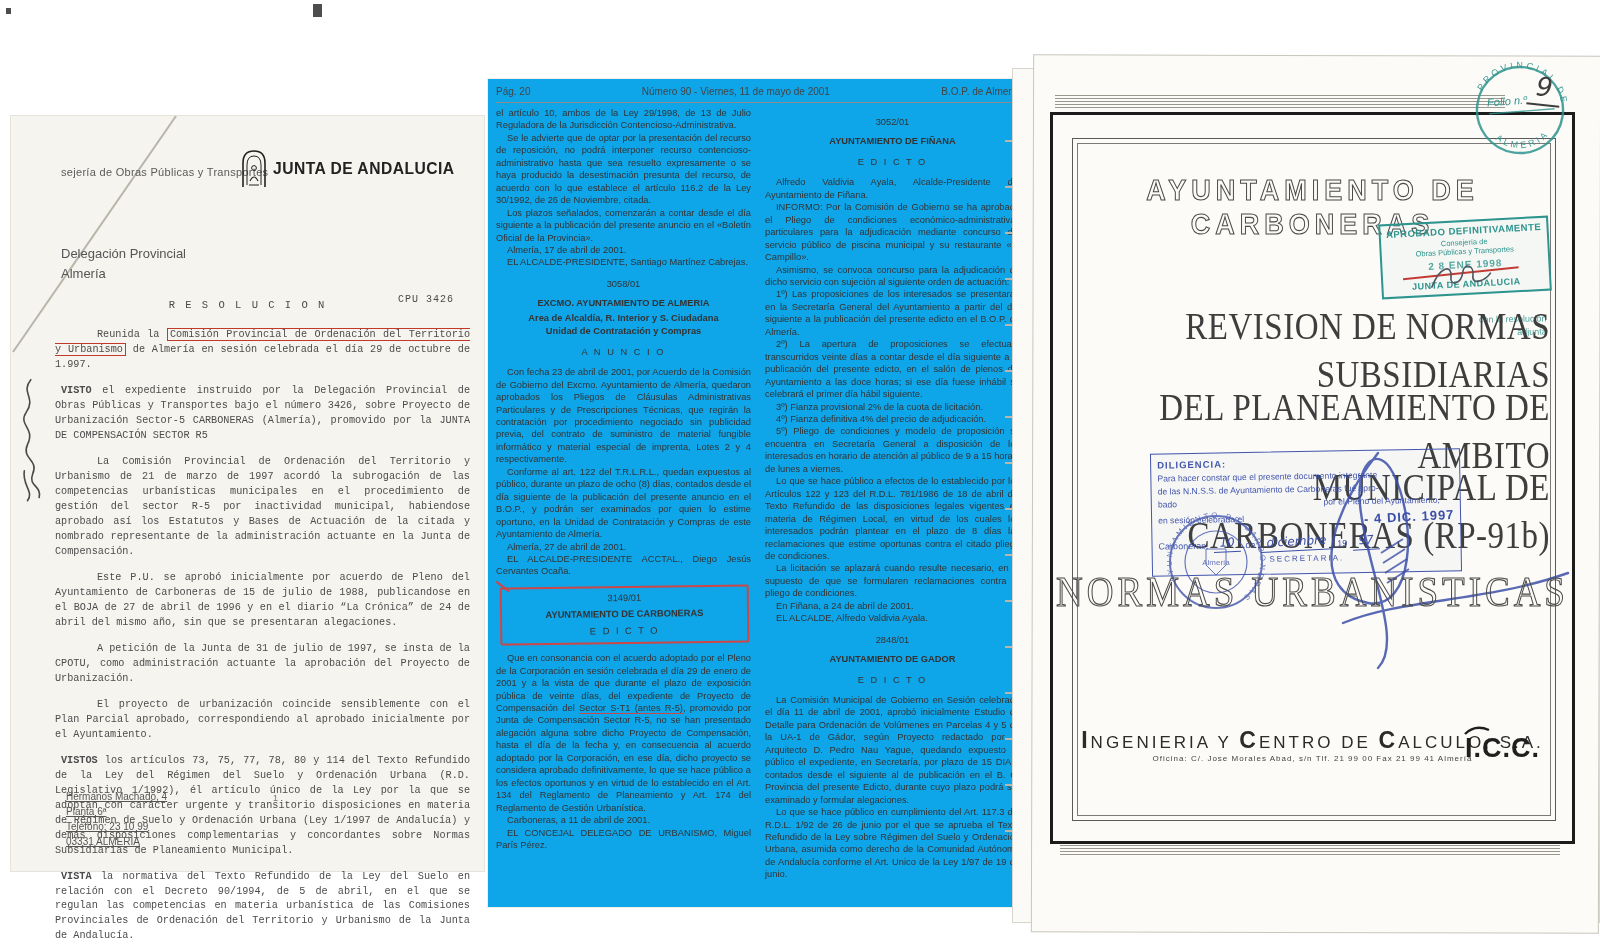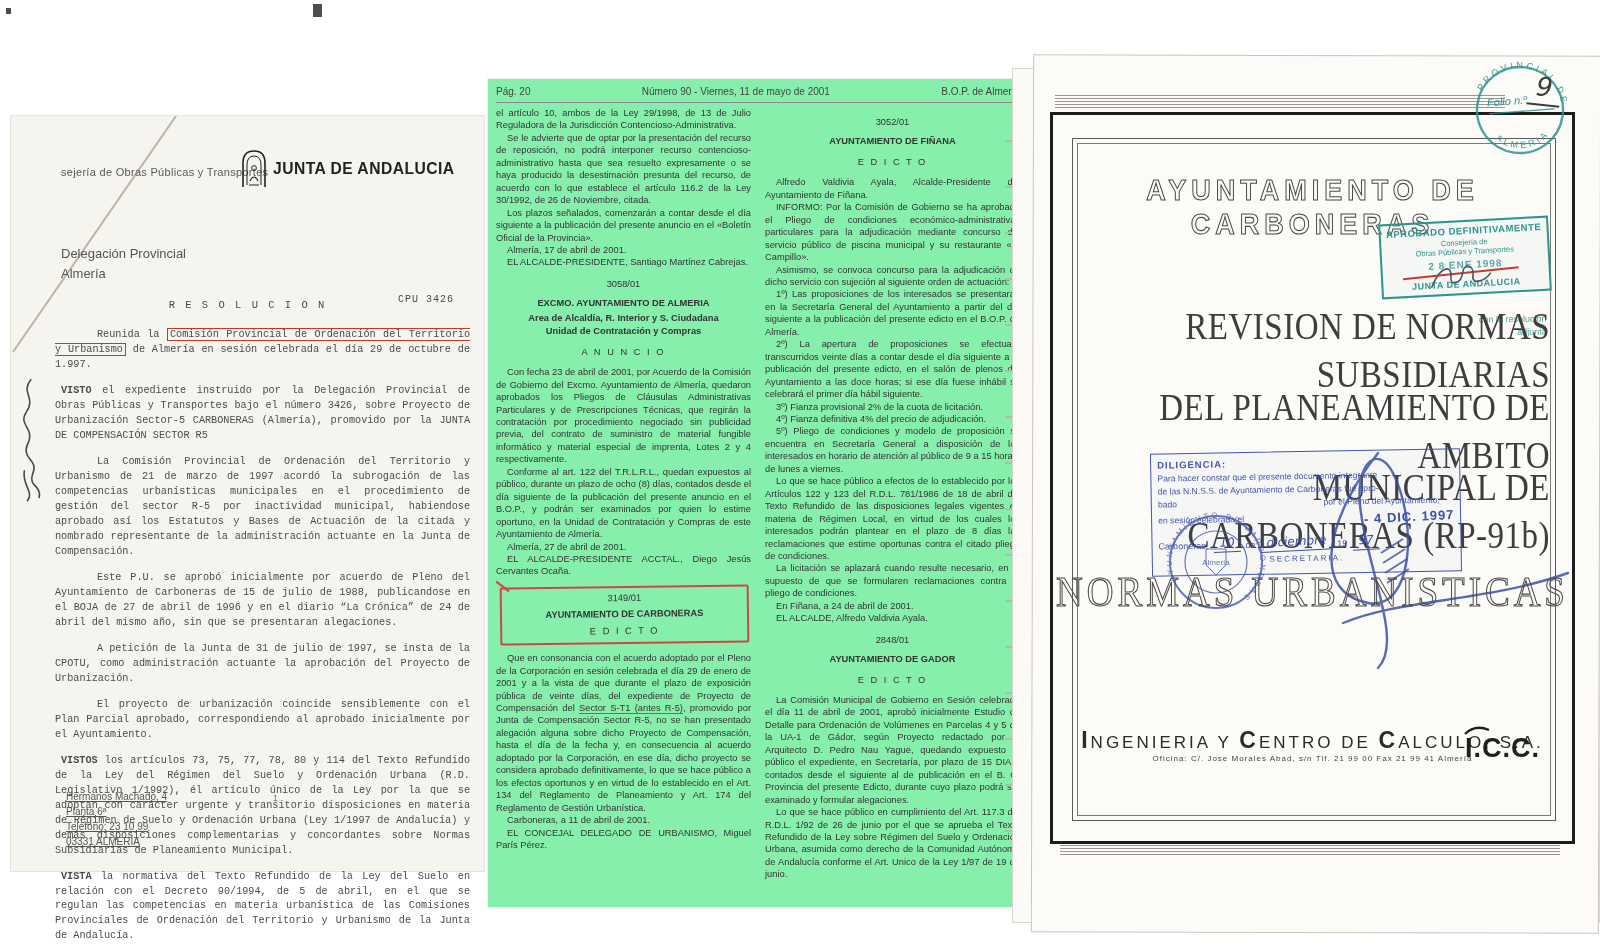--- a/index.html
+++ b/index.html
@@ -20,21 +20,21 @@
   .tw-p{margin:0 0 11px 0;text-indent:42px;}
   .tw-p.k-lead{text-indent:6px;}
   .tw-p .lead{font-weight:bold;}
   .redbox{border:1.5px solid #c0392b;padding:0 2px;}
   #res-footer{position:absolute;left:55px;bottom:22px;font-size:10px;color:#555;line-height:1.5;text-decoration:underline;}
   #res-pageno{position:absolute;left:262px;bottom:68px;font-size:9px;color:#777;}
   #res-crease{position:absolute;left:0;top:0;}
   #res-sign{position:absolute;left:-4px;top:258px;}
   .artifact{position:absolute;background:#4d4d4d;}
   
-  #bop-page{left:487px;top:78px;width:542px;height:830px;background:#86efac;border:1px solid #f0efec;}
+  #bop-page{left:487px;top:78px;width:542px;height:830px;background:#0ea5e9;border:1px solid #f0efec;}
   #bop-head{position:absolute;left:8px;right:8px;top:4px;height:16px;font-size:10px;color:#444;
             display:flex;justify-content:space-between;align-items:center;border-bottom:1px solid #8b8b8b;padding-bottom:3px;}
   #bop-cols{position:absolute;left:8px;right:8px;top:28px;bottom:4px;display:flex;gap:14px;overflow:hidden;}
   .bop-col{flex:1 1 0;font-size:9.3px;line-height:1.34;color:#333;}
   .bp{margin:0;text-align:justify;text-indent:11px;}
   .bp.k-p0{text-indent:0;}
   .bp.k-num{text-align:center;text-indent:0;margin:9px 0 7px;}
   .bp.k-h{text-align:center;text-indent:0;font-weight:bold;margin:2px 0;}
   .bp.k-hsub{text-align:center;text-indent:0;font-weight:bold;margin:1px 0;}
   .bp.k-sp{text-align:center;text-indent:0;letter-spacing:2px;margin:8px 0;}

